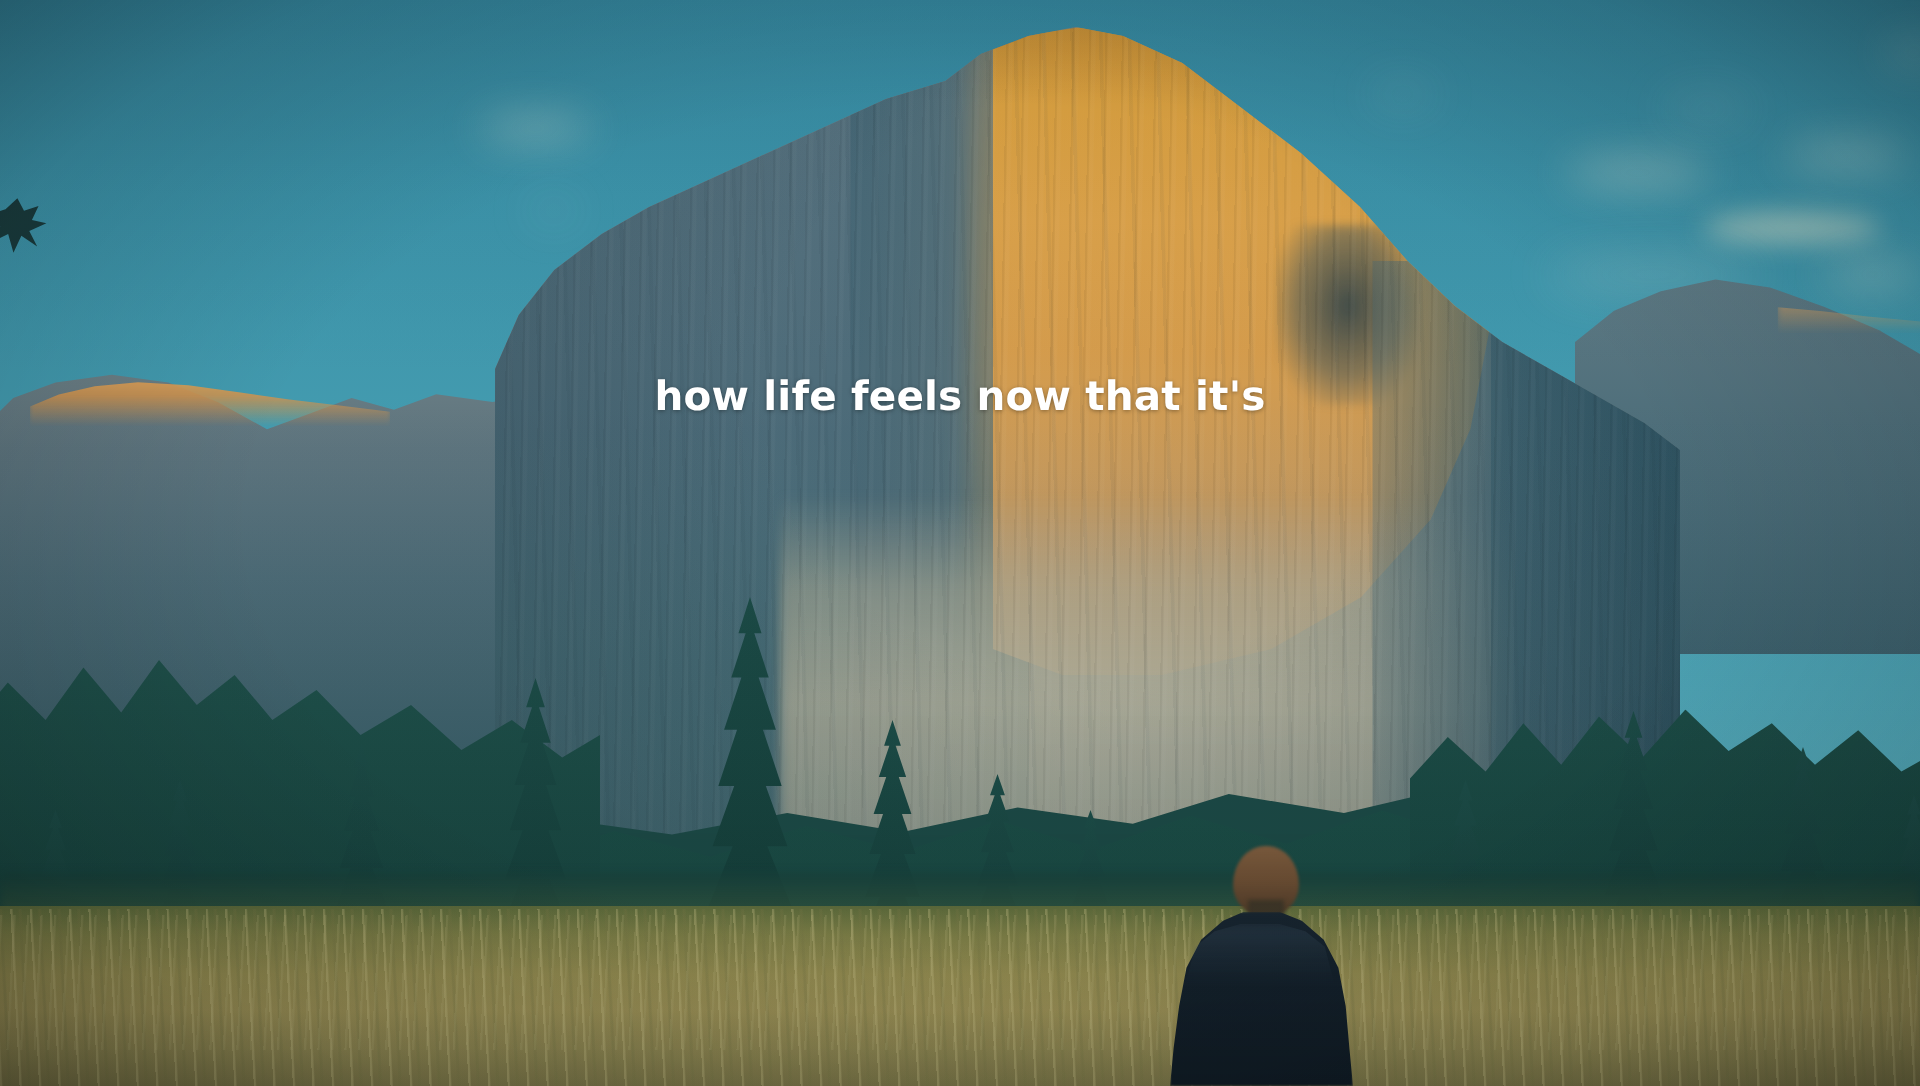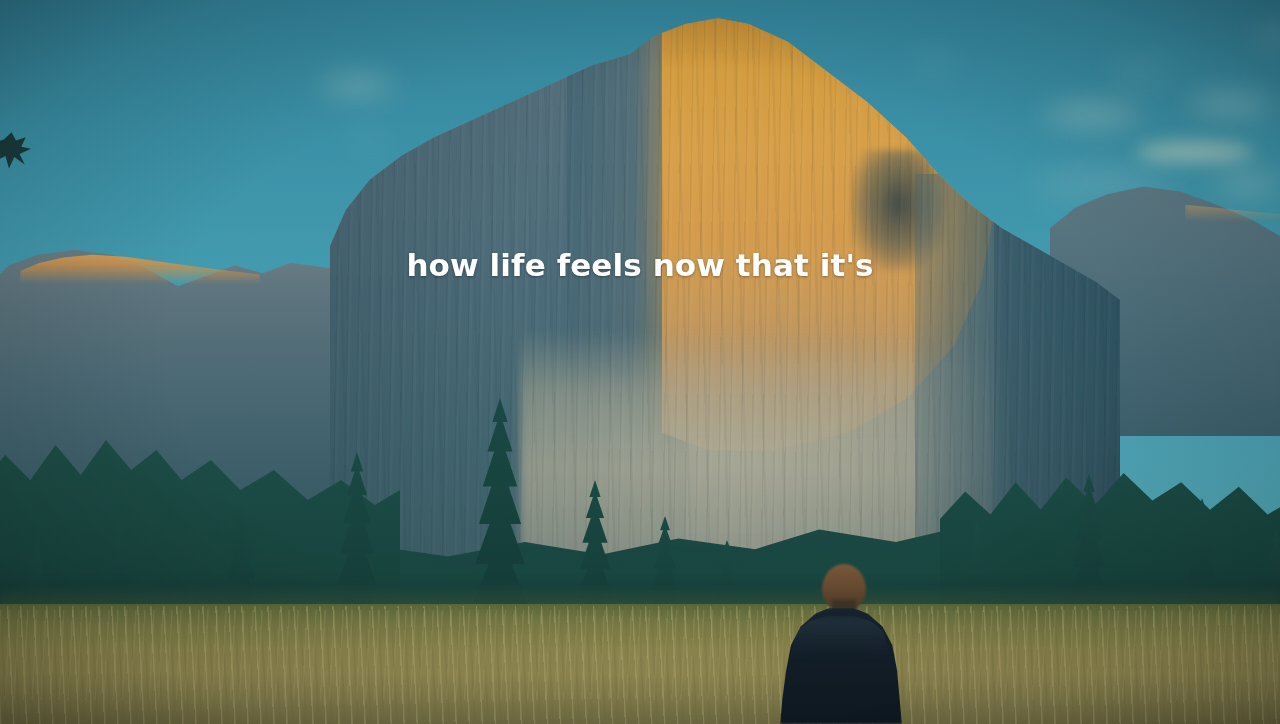--- a/index.html
+++ b/index.html
@@ -294,21 +294,21 @@
   
   .caption-wrap{
     position:absolute;left:0;top:0;width:1280px;height:724px;
     pointer-events:none;
   }
   .subtitle{
     position:absolute;left:0;top:249px;width:1280px;
     text-align:center;
     color:#ffffff;
     font-family:"DejaVu Sans",sans-serif;
-    font-size:31px;
+    font-size:27px;
     font-weight:700;
     letter-spacing:.1px;
     line-height:32px;
     text-shadow:0 1px 3px rgba(0,0,0,.35);
   }
   .year{
     position:absolute;left:0;top:286px;width:1280px;
     text-align:center;
     color:#ffffff;
     font-family:"DejaVu Sans Mono","Liberation Mono",monospace;

